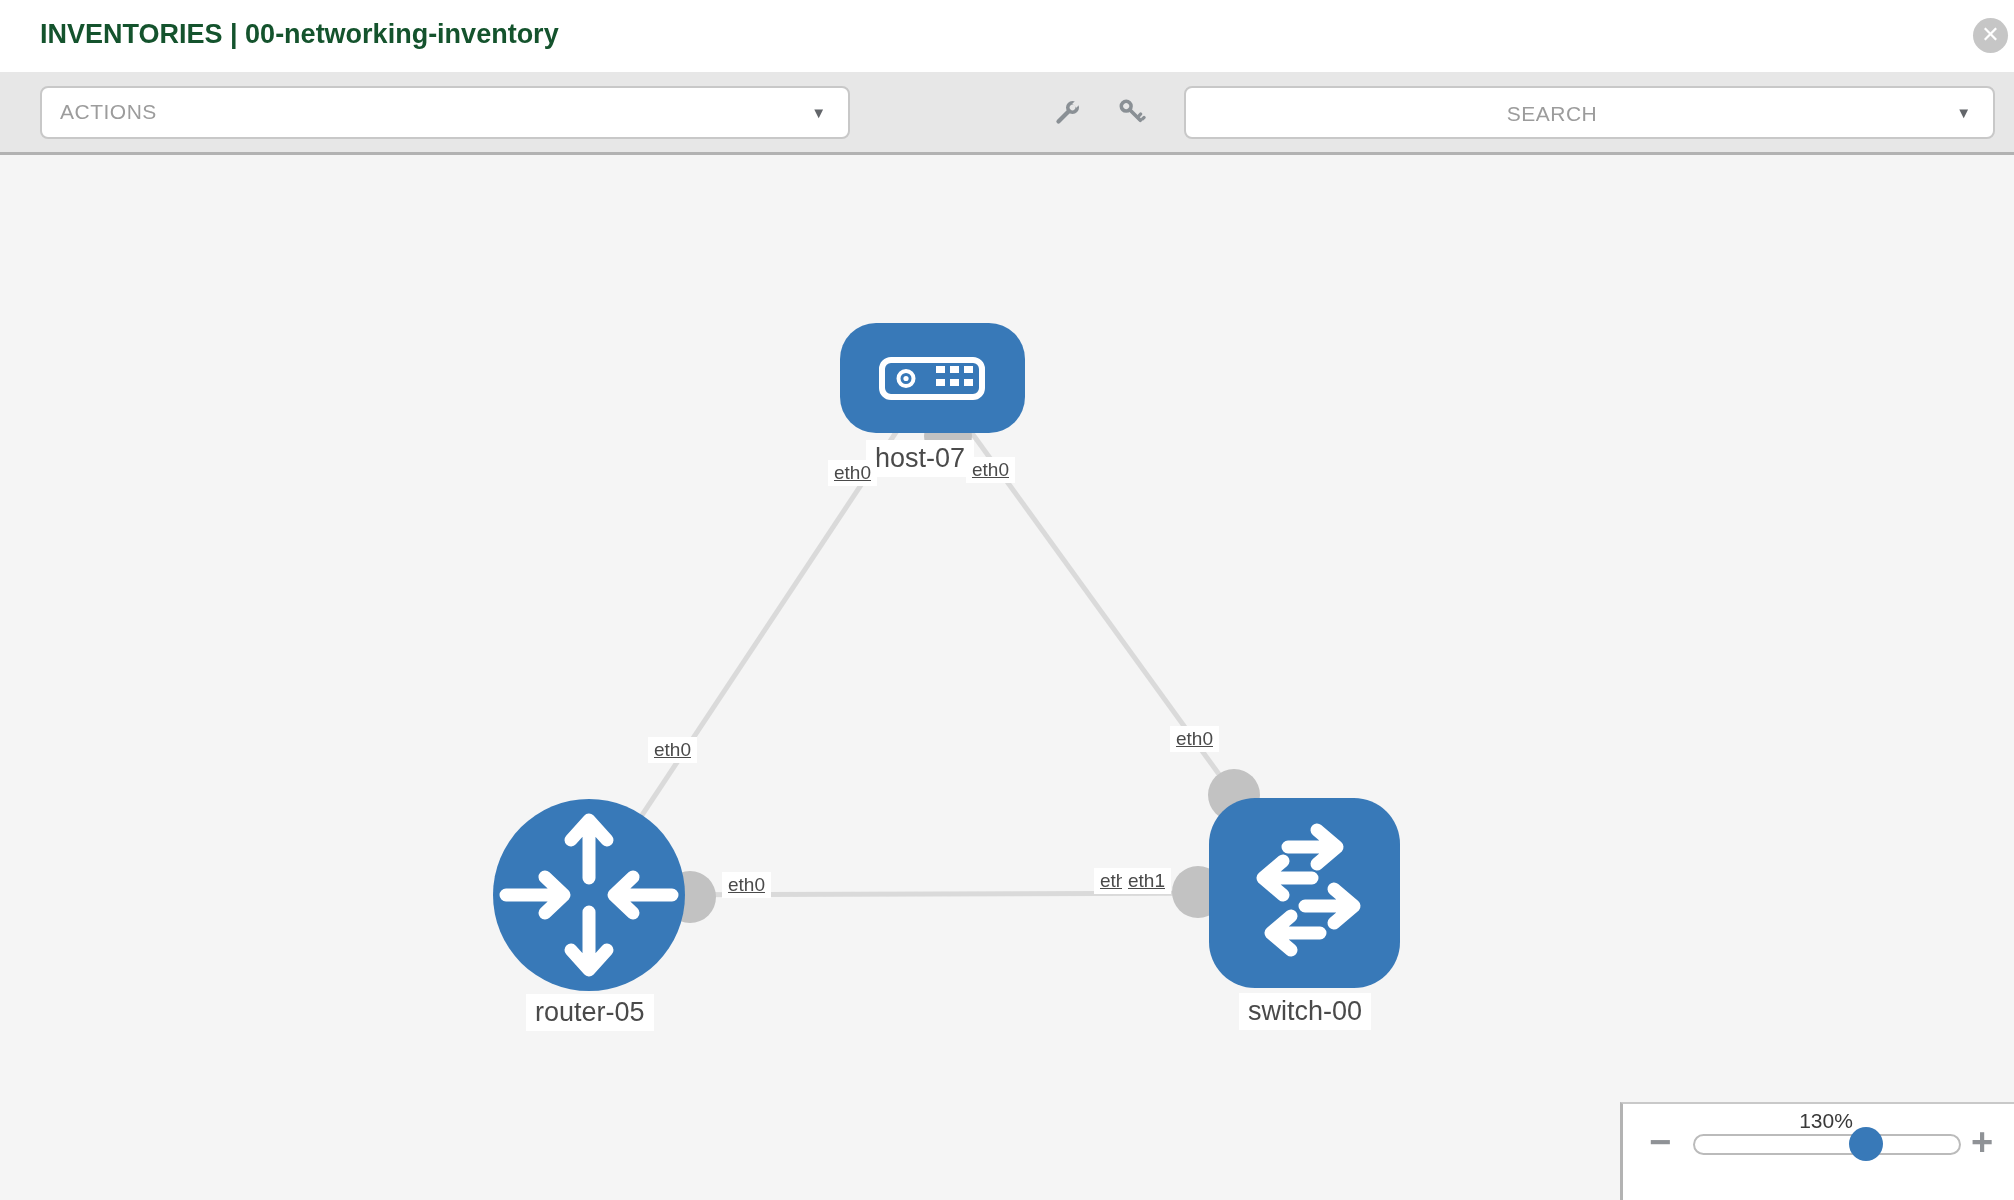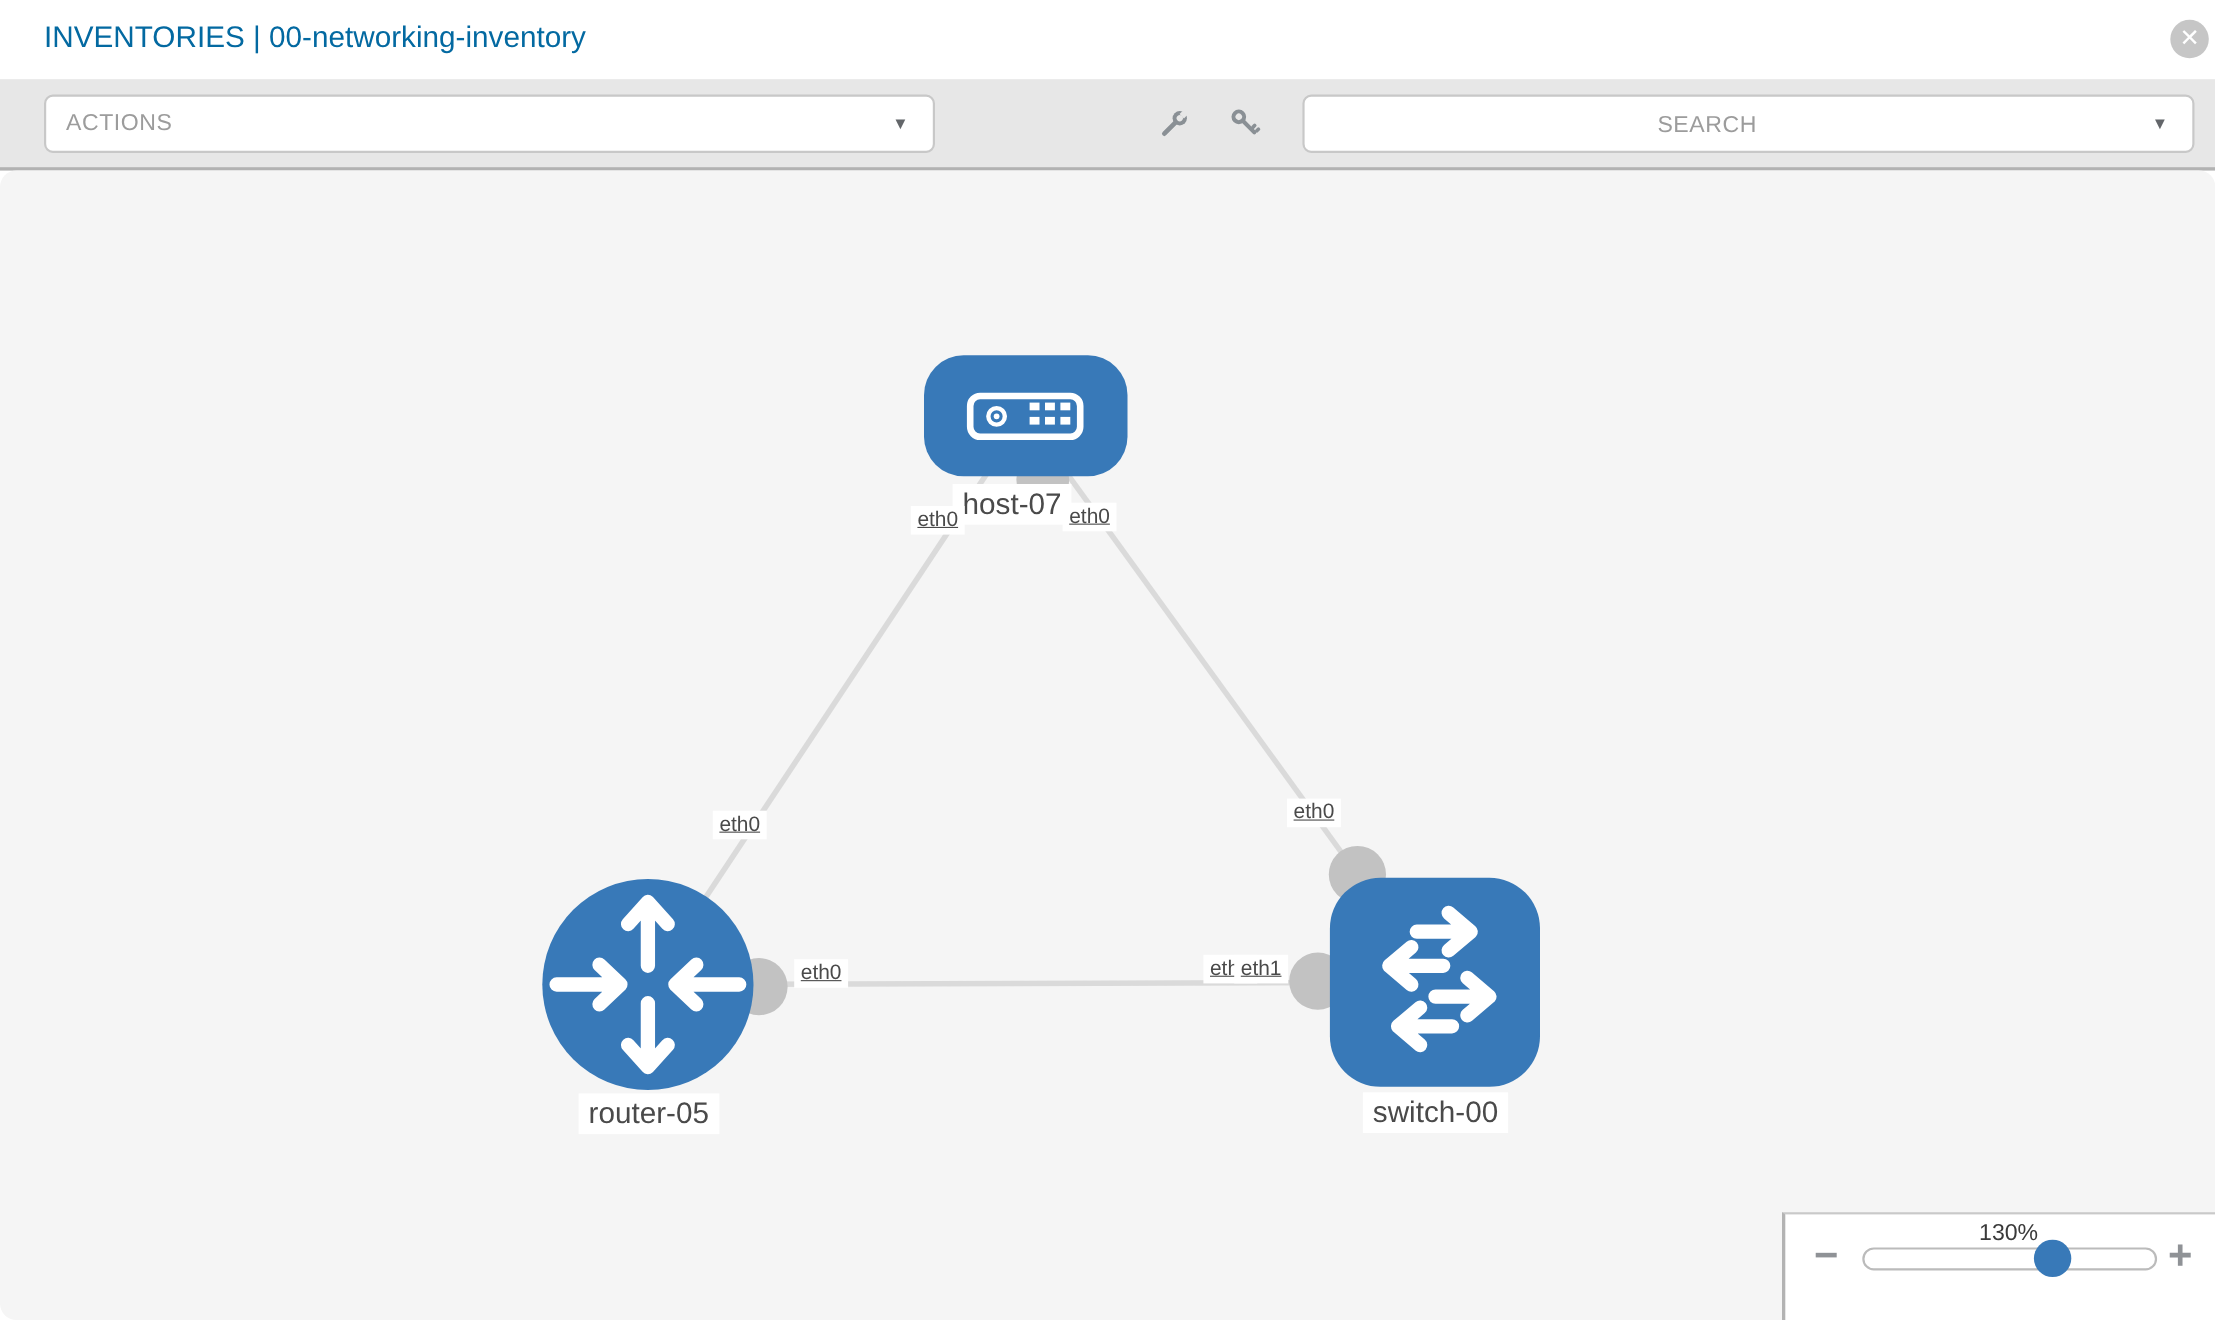--- a/index.html
+++ b/index.html
@@ -1,21 +1,21 @@
 <!DOCTYPE html>
 <html><head>
 <meta charset="utf-8">
 <style>
   html,body{margin:0;padding:0;background:#fff;}
   #app{position:relative;width:2014px;height:1200px;overflow:hidden;
        font-family:"Liberation Sans","DejaVu Sans",sans-serif;background:#fff;}
 
   
   .header{position:absolute;left:0;top:0;width:2014px;height:72px;background:#fff;}
-  .page-title{position:absolute;left:40px;top:19px;font-size:27px;font-weight:400;color:#0369a1;}
+  .page-title{position:absolute;left:40px;top:19px;font-size:27px;font-weight:700;color:#14532d;}
   .close-btn{position:absolute;left:1973px;top:18px;width:35px;height:35px;border-radius:50%;
              background:#c6c6c6;color:#fff;font-size:22px;font-weight:700;text-align:center;
              line-height:34px;cursor:pointer;}
 
   
   .toolbar{position:absolute;left:0;top:72px;width:2014px;height:80px;background:#e7e7e7;
            border-bottom:3px solid #b2b2b2;}
   .combo{position:absolute;top:14px;height:53px;background:#fff;border:2px solid #c8c8c8;
          border-radius:8px;box-sizing:border-box;}
   .combo-label{position:absolute;left:18px;top:12px;font-size:21px;color:#9c9c9c;letter-spacing:.5px;}
@@ -24,21 +24,21 @@
   .combo-search{left:1184px;width:811px;}
   .search-input{position:absolute;left:14px;top:4px;width:700px;height:41px;border:none;outline:none;
                 font-size:21px;color:#4a4a4a;letter-spacing:.5px;background:transparent;
                 font-family:"Liberation Sans","DejaVu Sans",sans-serif;text-align:center;}
   .search-input::placeholder{color:#9c9c9c;opacity:1;}
   .tool-icon{position:absolute;top:24px;width:34px;height:34px;cursor:pointer;}
   .tool-wrench{left:1050px;}
   .tool-key{left:1116px;}
 
   
-  .canvas{position:absolute;left:0;top:155px;width:2014px;height:1045px;background:#f5f5f5;border-radius:15px;}
+  .canvas{position:absolute;left:0;top:155px;width:2014px;height:1045px;background:#f5f5f5;}
   .topo-svg{position:absolute;left:0;top:0;}
 
   
   .chip{position:absolute;background:#ffffff;color:#4a4a4a;white-space:nowrap;z-index:5;}
   .chip-node{font-size:27px;padding:3px 9px;}
   .chip-if{font-size:19px;padding:2px 6px;text-decoration:underline;}
   .chip-host-label{left:866px;top:440px;}
   .chip-router-label{left:526px;top:994px;}
   .chip-switch-label{left:1239px;top:993px;}
   .chip-host-eth-left{left:828px;top:460px;}

